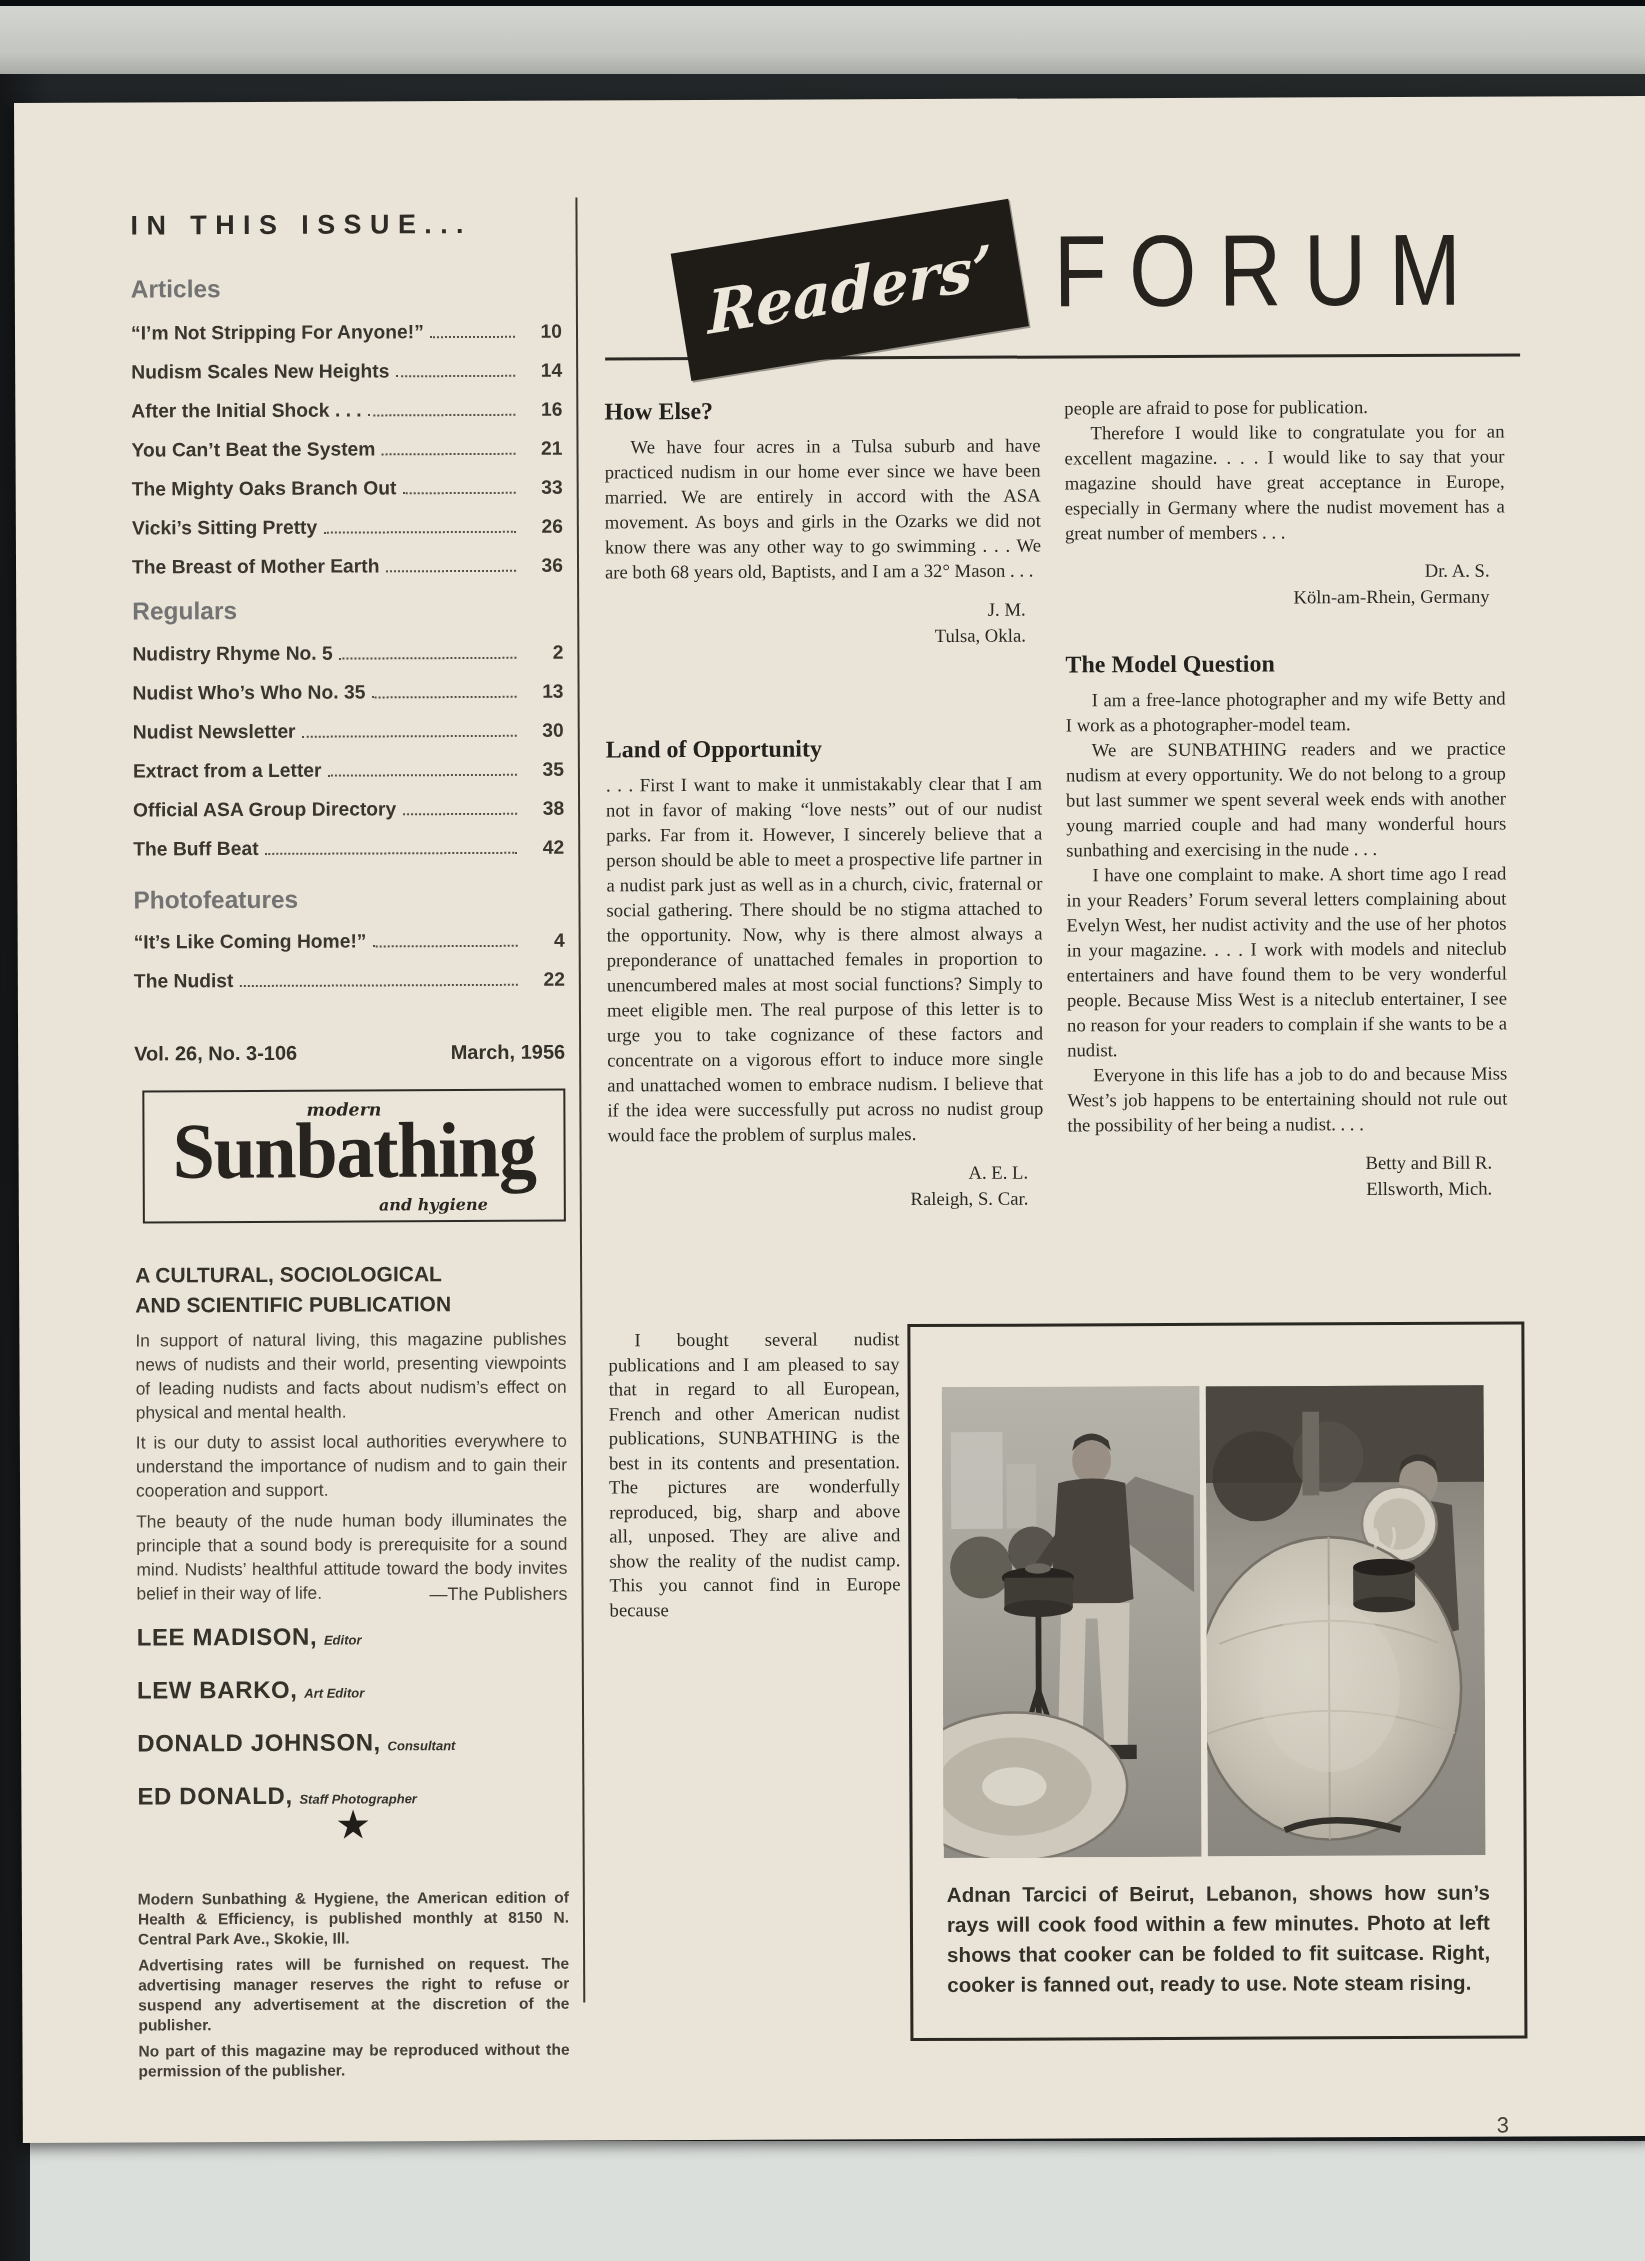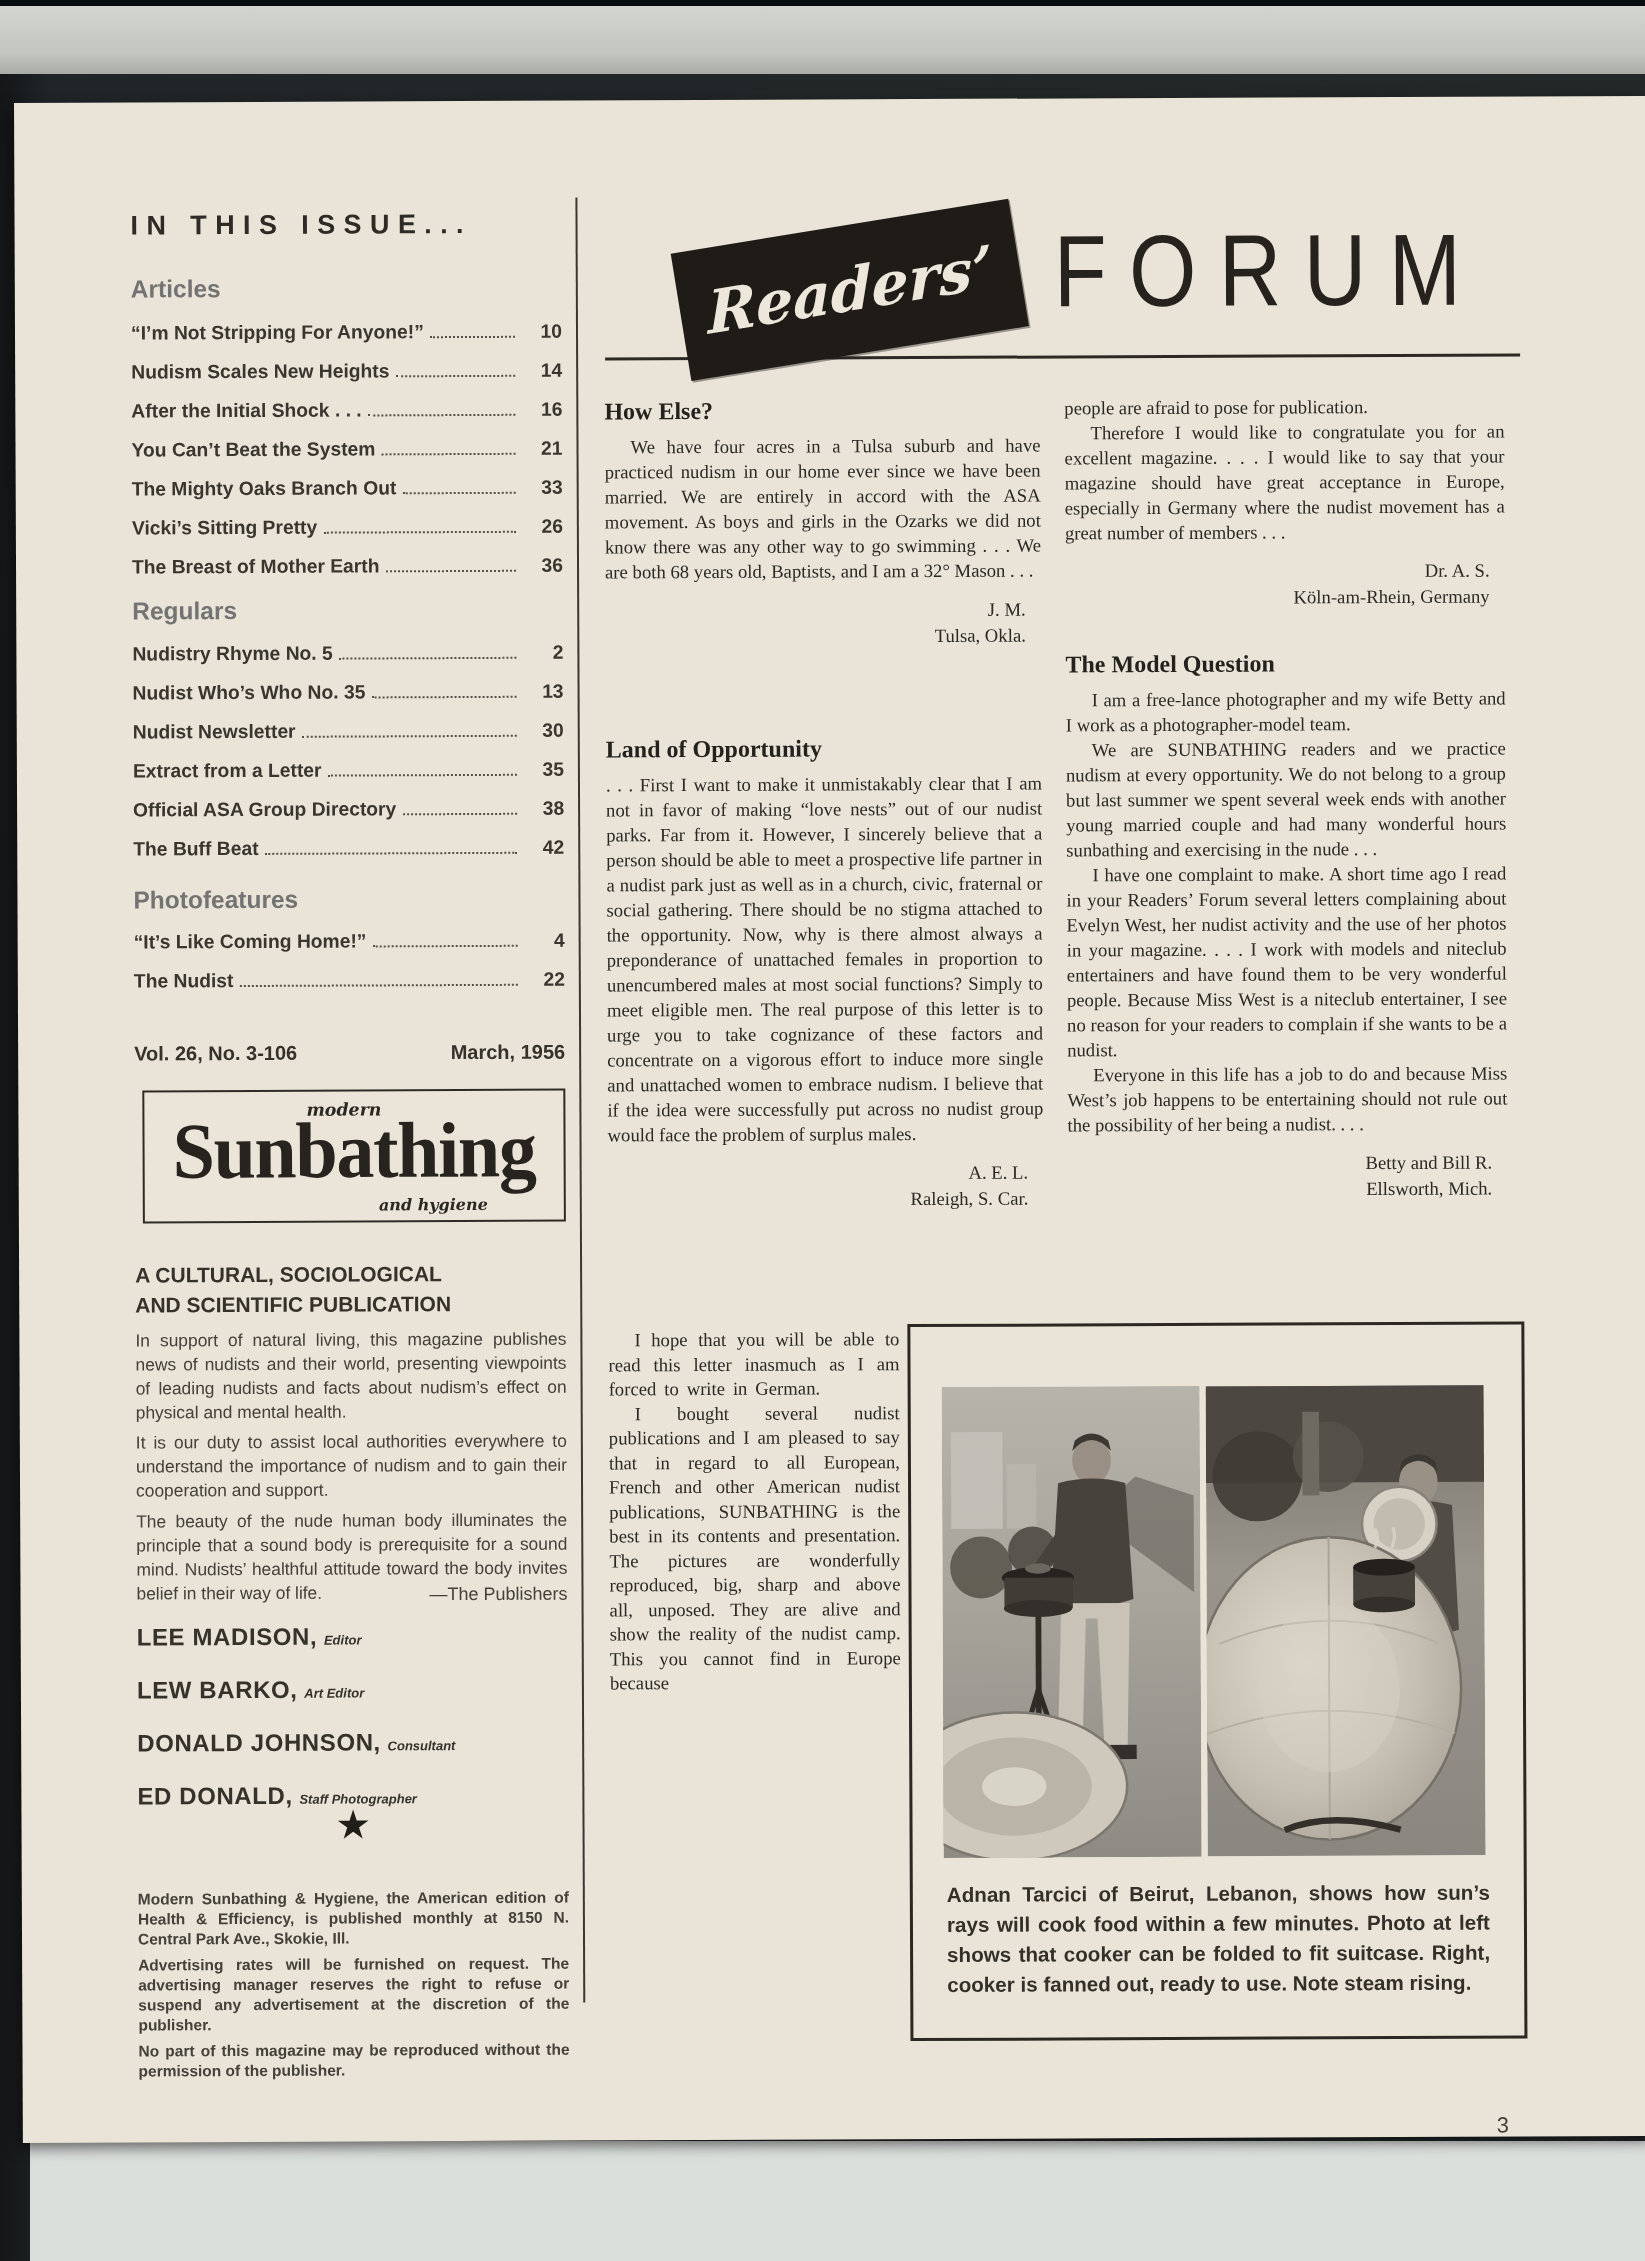--- a/index.html
+++ b/index.html
@@ -246,21 +246,20 @@
           <p>. . . First I want to make it unmistakably clear that I am not in favor of making “love nests” out of our nudist parks. Far from it. However, I sincerely believe that a person should be able to meet a prospective life partner in a nudist park just as well as in a church, civic, fraternal or social gathering. There should be no stigma attached to the opportunity. Now, why is there almost always a preponderance of unattached females in proportion to unencumbered males at most social functions? Simply to meet eligible men. The real purpose of this letter is to urge you to take cognizance of these factors and concentrate on a vigorous effort to induce more single and unattached women to embrace nudism. I believe that if the idea were successfully put across no nudist group would face the problem of surplus males.</p>
         </div>
       <div class="sig">
           <div class="sig-line">A. E. L.</div>
           <div class="sig-line">Raleigh, S. Car.</div>
         </div>
     </div>
 
     <div class="lblock narrow" style="left:589px;top:1228px;width:291px;">
       <div>
-          <p>I hope that you will be able to read this letter inasmuch as I am forced to write in German.</p>
           <p>I bought several nudist publications and I am pleased to say that in regard to all European, French and other American nudist publications, SUNBATHING is the best in its contents and presentation. The pictures are wonderfully reproduced, big, sharp and above all, unposed. They are alive and show the reality of the nudist camp. This you cannot find in Europe because</p>
         </div>
     </div>
 
     <div class="lblock noindent-first" style="left:1049px;top:297px;width:440px;">
       <div>
           <p>people are afraid to pose for publication.</p>
           <p>Therefore I would like to congratulate you for an excellent magazine. . . . I would like to say that your magazine should have great acceptance in Europe, especially in Germany where the nudist movement has a great number of members . . .</p>
         </div>
       <div class="sig">

